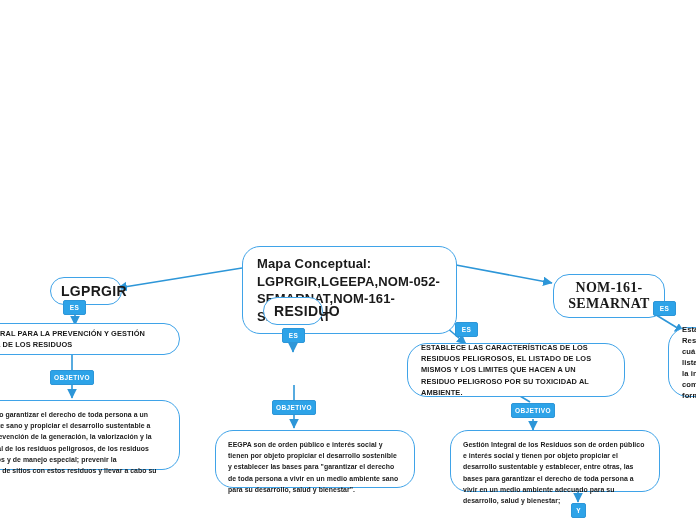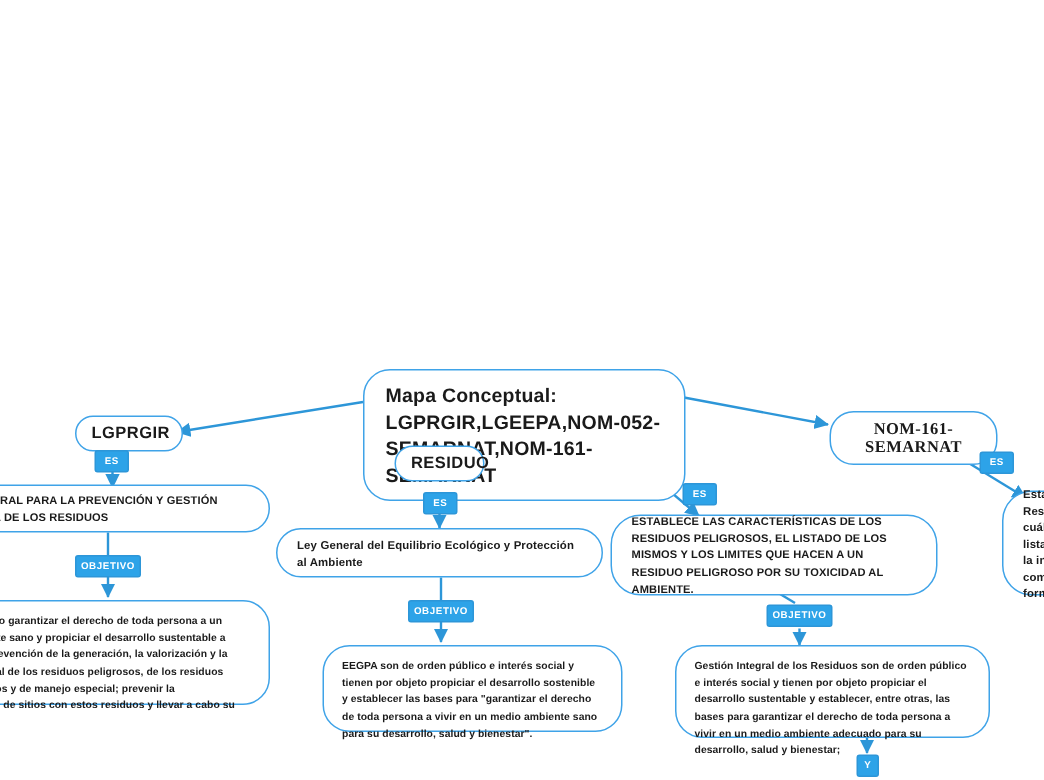--- a/index.html
+++ b/index.html
@@ -56,21 +56,21 @@
     letter-spacing: 0.15px;
   }
 
   
   .node-key {
     border-radius: 16px;
     justify-content: center;
     padding: 5px 10px;
   }
   .node-key .txt {
-    font-size: 11px;
+    font-size: 14px;
     font-weight: bold;
     text-align: center;
     letter-spacing: 0.3px;
   }
 
   
   .node-def {
     border-radius: 20px;
     padding: 7px 13px;
   }
@@ -168,23 +168,20 @@
   <div class="node node-obj" style="left:-62px; top:400px; width:242px; height:70px;">
     <span class="txt">tiene por objeto garantizar el derecho de toda persona a un medio ambiente sano y propiciar el desarrollo sustentable a través de la prevención de la generación, la valorización y la gestión integral de los residuos peligrosos, de los residuos sólidos urbanos y de manejo especial; prevenir la contaminación de sitios con estos residuos y llevar a cabo su remediación.</span>
   </div>
 
   <div class="node node-key" style="left:263px; top:297px; width:60px;">
     <span class="txt">RESIDUO</span>
   </div>
   <div class="badge" style="left:282px; top:328px; width:23px; height:15px;">
     <span>ES</span>
   </div>
-  <div class="node node-def" style="left:184px; top:352px; width:218px; height:33px;">
-    <span class="txt">Ley General del Equilibrio Ecológico y Protección al Ambiente</span>
-  </div>
   <div class="badge" style="left:272px; top:400px; width:44px; height:15px;">
     <span>OBJETIVO</span>
   </div>
   <div class="node node-obj" style="left:215px; top:430px; width:200px; height:58px;">
     <span class="txt">EEGPA son de orden público e interés social y tienen por objeto propiciar el desarrollo sostenible y establecer las bases para "garantizar el derecho de toda persona a vivir en un medio ambiente sano para su desarrollo, salud y bienestar".</span>
   </div>
 
   <div class="badge" style="left:455px; top:322px; width:23px; height:15px;">
     <span>ES</span>
   </div>

